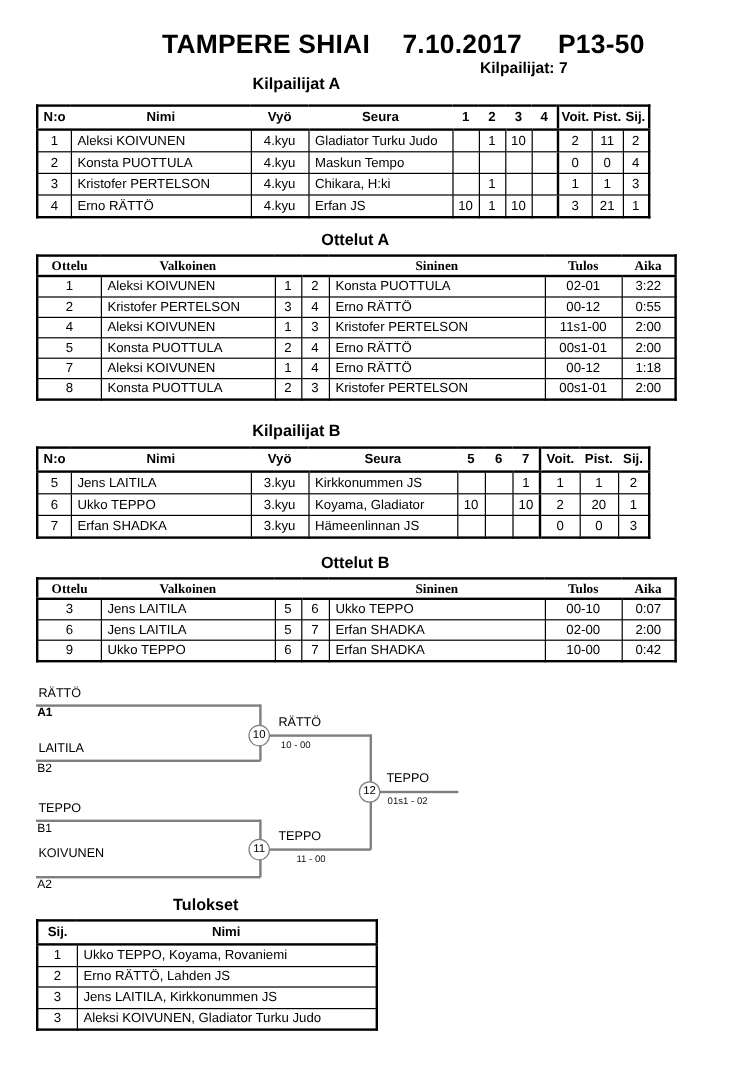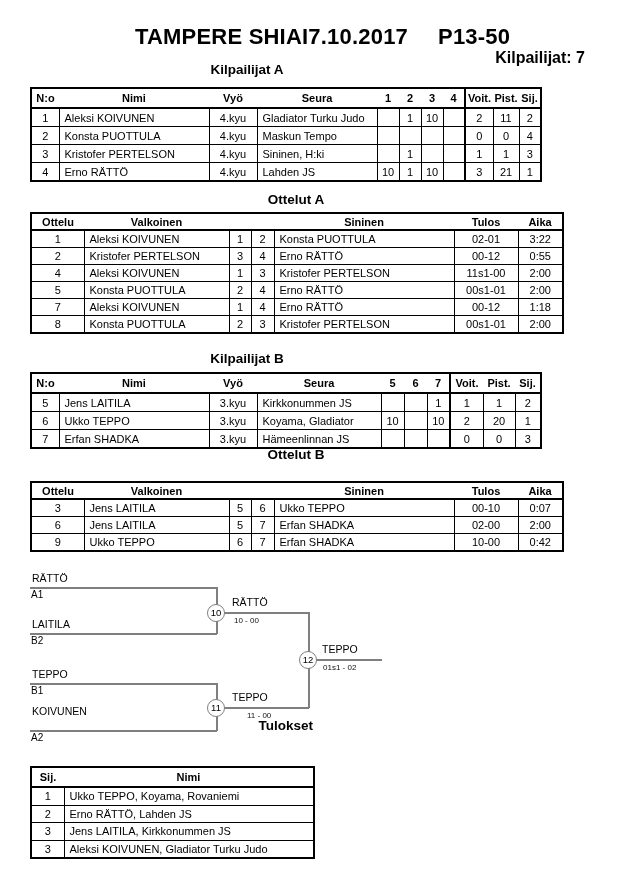--- a/index.html
+++ b/index.html
@@ -2,42 +2,42 @@
 <html><head>
 <meta charset="utf-8">
 <style>
   html,body{margin:0;padding:0;}
   body{
     width:630px;height:891px;background:#fff;position:relative;
     font-family:"Liberation Sans",sans-serif;color:#000;overflow:hidden;
   }
   .abs{position:absolute;}
   .main-title{left:135px;top:24px;font-size:22px;font-weight:bold;white-space:nowrap;letter-spacing:.2px;}
-  .main-title .gap1{margin-left:0;}
+  .main-title .gap1{margin-left:27px;}
   .main-title .gap2{margin-left:30px;}
-  .comp-count{left:385px;top:49px;width:200px;text-align:right;font-size:16px;font-weight:bold;}
+  .comp-count{left:400px;top:49px;width:200px;text-align:left;font-size:13px;font-weight:bold;}
   .sec-title{font-size:13.5px;font-weight:bold;text-align:center;white-space:nowrap;}
   .st-ka{left:30px;top:62px;width:434px;}
   .st-oa{left:30px;top:192px;width:532px;}
   .st-kb{left:30px;top:351px;width:434px;text-align:center;}
-  .st-ob{left:30px;top:447px;width:532px;}
-  .st-tu{left:30px;top:718px;width:283px;text-align:right;}
+  .st-ob{left:30px;top:461px;width:532px;}
+  .st-tu{left:30px;top:746px;width:283px;}
 
   table{position:absolute;border-collapse:collapse;table-layout:fixed;background:#fff;border:2px solid #000;}
   th{font-size:11px;font-weight:bold;border:0;border-bottom:2px solid #000;padding:0 1px;height:18px;text-align:center;white-space:nowrap;overflow:hidden;}
   td{font-size:11px;border:1px solid #000;padding:0 2px;height:17px;text-align:center;white-space:nowrap;overflow:hidden;}
   td.l{text-align:left;padding-left:5px;}
   .b2{border-left:2px solid #000 !important;}
   .t-ka{left:30px;top:87px;}
   .t-oa{left:30px;top:212px;}
   .t-kb{left:30px;top:372px;}
   .t-ob{left:30px;top:481px;}
   .t-tu{left:30px;top:766px;}
   .t-oa td,.t-ob td{height:16px;}
-  .t-oa th,.t-ob th{height:15px;}
+  .t-oa th,.t-ob th{height:15px;font-family:Liberation Serif, serif;}
   .t-tu td{height:16.5px;}
 
   
   .bl{position:absolute;background:#7f7f7f;}
   .hl{height:1.5px;}
   .vl{width:1.5px;}
   .bname{position:absolute;font-size:10.5px;white-space:nowrap;}
   .bseed{position:absolute;font-size:10px;white-space:nowrap;}
   .bscore{position:absolute;font-size:8px;color:#111;white-space:nowrap;}
   .bcircle{position:absolute;width:16px;height:16px;border:1px solid #7f7f7f;border-radius:50%;
@@ -105,34 +105,34 @@
       <td></td>
       <td></td>
       <td class="b2">0</td>
       <td>0</td>
       <td>4</td>
     </tr>
     <tr>
       <td>3</td>
       <td class="l">Kristofer PERTELSON</td>
       <td>4.kyu</td>
-      <td class="l">Sininen, H:ki</td>
+      <td class="l">Chikara, H:ki</td>
       <td></td>
       <td>1</td>
       <td></td>
       <td></td>
       <td class="b2">1</td>
       <td>1</td>
       <td>3</td>
     </tr>
     <tr>
       <td>4</td>
       <td class="l">Erno RÄTTÖ</td>
       <td>4.kyu</td>
-      <td class="l">Lahden JS</td>
+      <td class="l">Erfan JS</td>
       <td>10</td>
       <td>1</td>
       <td>10</td>
       <td></td>
       <td class="b2">3</td>
       <td>21</td>
       <td>1</td>
     </tr>
   </tbody>
 </table>
@@ -334,21 +334,21 @@
       <td class="l">Erfan SHADKA</td>
       <td>10-00</td>
       <td>0:42</td>
     </tr>
   </tbody>
 </table>
 
 <div>
   <div class="bname" style="left:32px;top:572px;">RÄTTÖ</div>
   <div class="bl hl" style="left:30px;top:587px;width:187px;"></div>
-  <div class="bseed" style="left:31px;top:589px;">A1</div>
+  <div class="bseed" style="left:31px;top:589px;font-weight:bold;">A1</div>
   <div class="bname" style="left:32px;top:618px;">LAITILA</div>
   <div class="bl hl" style="left:30px;top:633px;width:187px;"></div>
   <div class="bseed" style="left:31px;top:635px;">B2</div>
   <div class="bl vl" style="left:216px;top:587px;height:47px;"></div>
   <div class="bl hl" style="left:216px;top:612px;width:93px;"></div>
   <div class="bcircle" style="left:207px;top:604px;">10</div>
   <div class="bname" style="left:232px;top:596px;">RÄTTÖ</div>
   <div class="bscore" style="left:234px;top:616px;">10 - 00</div>
 
   <div class="bname" style="left:32px;top:668px;">TEPPO</div>

